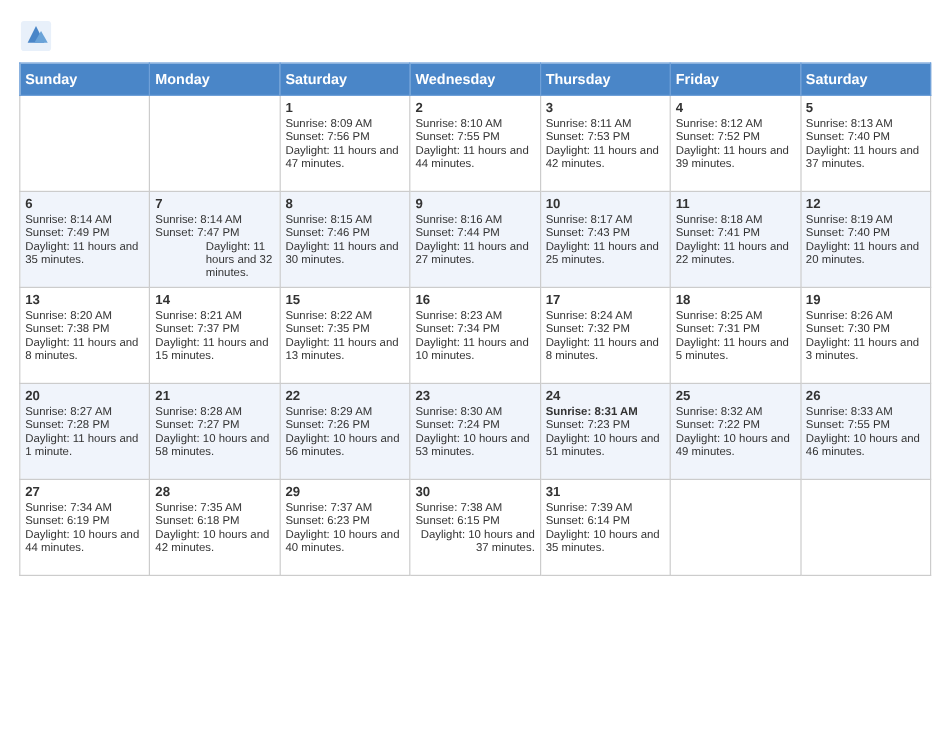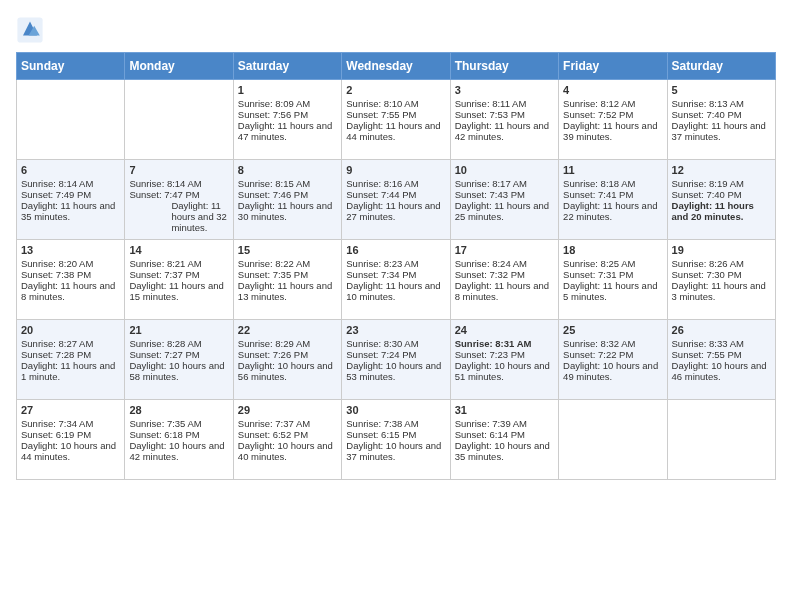--- a/index.html
+++ b/index.html
@@ -197,21 +197,21 @@
         <td class="col-fri">
           <span class="day-num">11</span>
           <span style="display: block;">Sunrise: 8:18 AM</span>
           <span style="display: block;">Sunset: 7:41 PM</span>
           <span style="display: block;">Daylight: 11 hours and 22 minutes.</span>
         </td>
         <td class="col-sat">
           <span class="day-num">12</span>
           <span style="display: block;">Sunrise: 8:19 AM</span>
           <span style="display: block;">Sunset: 7:40 PM</span>
-          <span style="display: block; font-weight: bold;">Daylight: 11 hours and 20 minutes.</span>
+          <span style="display: block;">Daylight: 11 hours and 20 minutes.</span>
         </td>
       </tr>
       <tr>
         <td class="col-sun">
           <span class="day-num">13</span>
           <span style="display: block;">Sunrise: 8:20 AM</span>
           <span style="display: block;">Sunset: 7:38 PM</span>
           <span style="display: block;">Daylight: 11 hours and 8 minutes.</span>
         </td>
         <td class="col-mon">
@@ -304,28 +304,28 @@
         </td>
         <td class="col-mon">
           <span class="day-num">28</span>
           <span style="display: block;">Sunrise: 7:35 AM</span>
           <span style="display: block;">Sunset: 6:18 PM</span>
           <span style="display: block;">Daylight: 10 hours and 42 minutes.</span>
         </td>
         <td class="col-tue">
           <span class="day-num">29</span>
           <span style="display: block;">Sunrise: 7:37 AM</span>
-          <span style="display: block;">Sunset: 6:52 PM</span>
+          <span style="display: block;">Sunset: 6:23 PM</span>
           <span style="display: block;">Daylight: 10 hours and 40 minutes.</span>
         </td>
         <td class="col-wed">
           <span class="day-num">30</span>
           <span style="display: block;">Sunrise: 7:38 AM</span>
           <span style="display: block;">Sunset: 6:15 PM</span>
-          <span style="display: block;">Daylight: 10 hours and 37 minutes.</span>
+          <span style="display: block; text-align: right;">Daylight: 10 hours and 37 minutes.</span>
         </td>
         <td class="col-thu">
           <span class="day-num">31</span>
           <span style="display: block;">Sunrise: 7:39 AM</span>
           <span style="display: block;">Sunset: 6:14 PM</span>
           <span style="display: block;">Daylight: 10 hours and 35 minutes.</span>
         </td>
         <td class="col-fri empty" style="background: rgb(255, 255, 255);"></td>
         <td class="col-sat empty" style="background: rgb(255, 255, 255);"></td>
       </tr>

